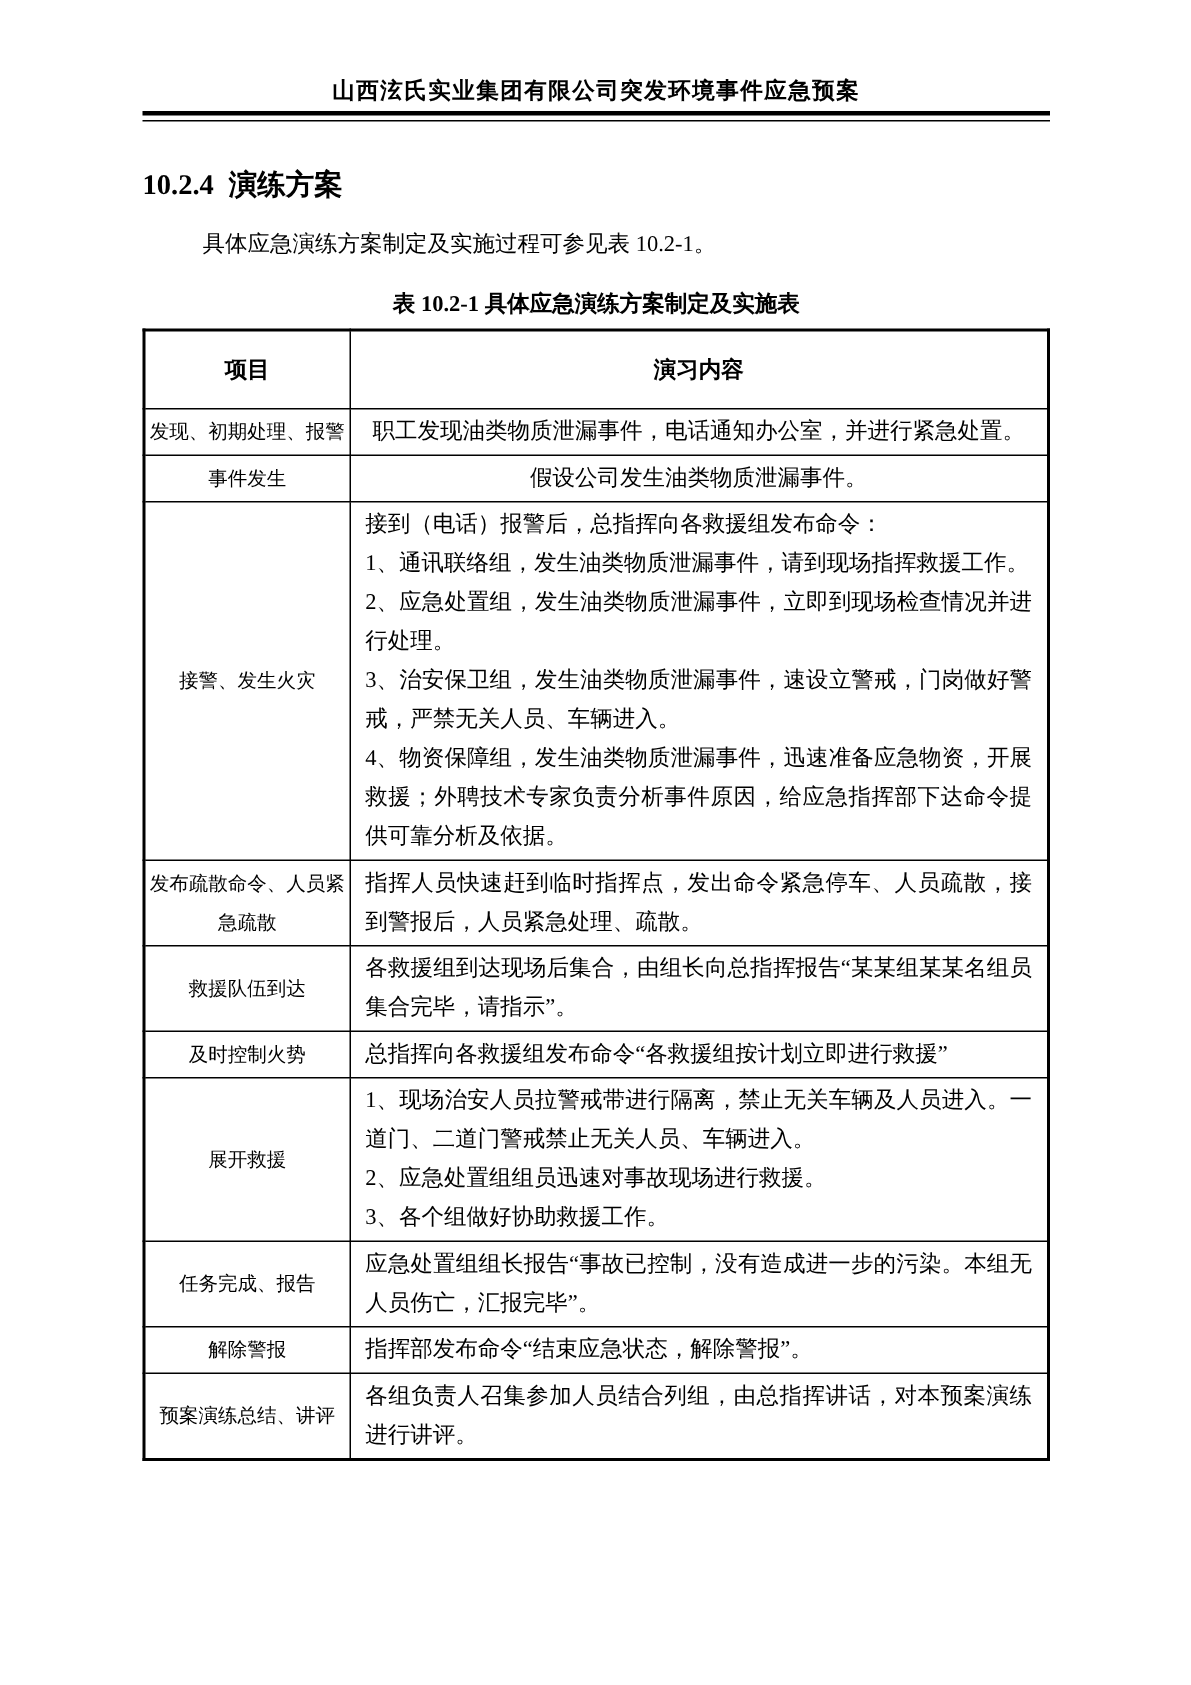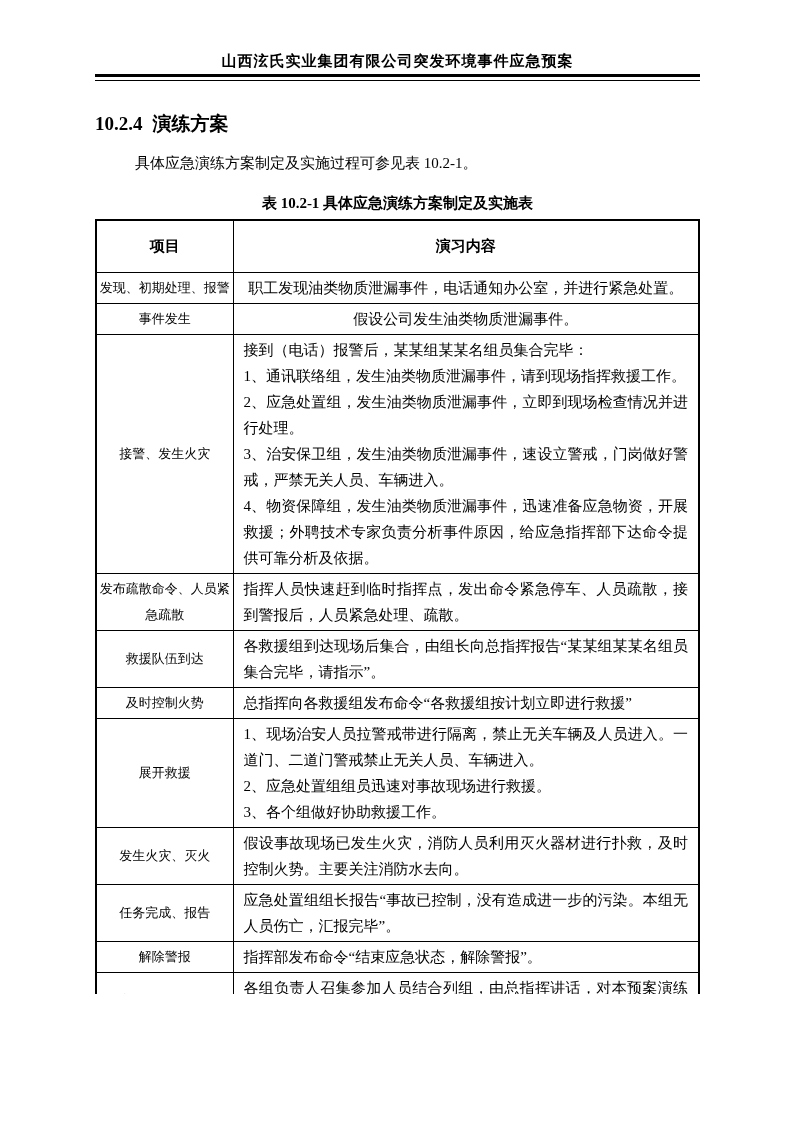--- a/index.html
+++ b/index.html
@@ -137,21 +137,21 @@
         </tr>
         <tr>
           <td class="col-item">事件发生</td>
           <td class="col-content center">
             <div class="cell-par">假设公司发生油类物质泄漏事件。</div>
           </td>
         </tr>
         <tr>
           <td class="col-item">接警、发生火灾</td>
           <td class="col-content">
-            <div class="cell-par">接到（电话）报警后，某某组某某名组员集合完毕：</div>
+            <div class="cell-par">接到（电话）报警后，总指挥向各救援组发布命令：</div>
             <div class="cell-par">1、通讯联络组，发生油类物质泄漏事件，请到现场指挥救援工作。</div>
             <div class="cell-par">2、应急处置组，发生油类物质泄漏事件，立即到现场检查情况并进行处理。</div>
             <div class="cell-par">3、治安保卫组，发生油类物质泄漏事件，速设立警戒，门岗做好警戒，严禁无关人员、车辆进入。</div>
             <div class="cell-par">4、物资保障组，发生油类物质泄漏事件，迅速准备应急物资，开展救援；外聘技术专家负责分析事件原因，给应急指挥部下达命令提供可靠分析及依据。</div>
           </td>
         </tr>
         <tr>
           <td class="col-item">发布疏散命令、人员紧急疏散</td>
           <td class="col-content">
             <div class="cell-par">指挥人员快速赶到临时指挥点，发出命令紧急停车、人员疏散，接到警报后，人员紧急处理、疏散。</div>
@@ -171,26 +171,20 @@
         </tr>
         <tr>
           <td class="col-item">展开救援</td>
           <td class="col-content">
             <div class="cell-par">1、现场治安人员拉警戒带进行隔离，禁止无关车辆及人员进入。一道门、二道门警戒禁止无关人员、车辆进入。</div>
             <div class="cell-par">2、应急处置组组员迅速对事故现场进行救援。</div>
             <div class="cell-par">3、各个组做好协助救援工作。</div>
           </td>
         </tr>
         <tr>
-          <td class="col-item">发生火灾、灭火</td>
-          <td class="col-content">
-            <div class="cell-par">假设事故现场已发生火灾，消防人员利用灭火器材进行扑救，及时控制火势。主要关注消防水去向。</div>
-          </td>
-        </tr>
-        <tr>
           <td class="col-item">任务完成、报告</td>
           <td class="col-content">
             <div class="cell-par">应急处置组组长报告“事故已控制，没有造成进一步的污染。本组无人员伤亡，汇报完毕”。</div>
           </td>
         </tr>
         <tr>
           <td class="col-item">解除警报</td>
           <td class="col-content">
             <div class="cell-par">指挥部发布命令“结束应急状态，解除警报”。</div>
           </td>

